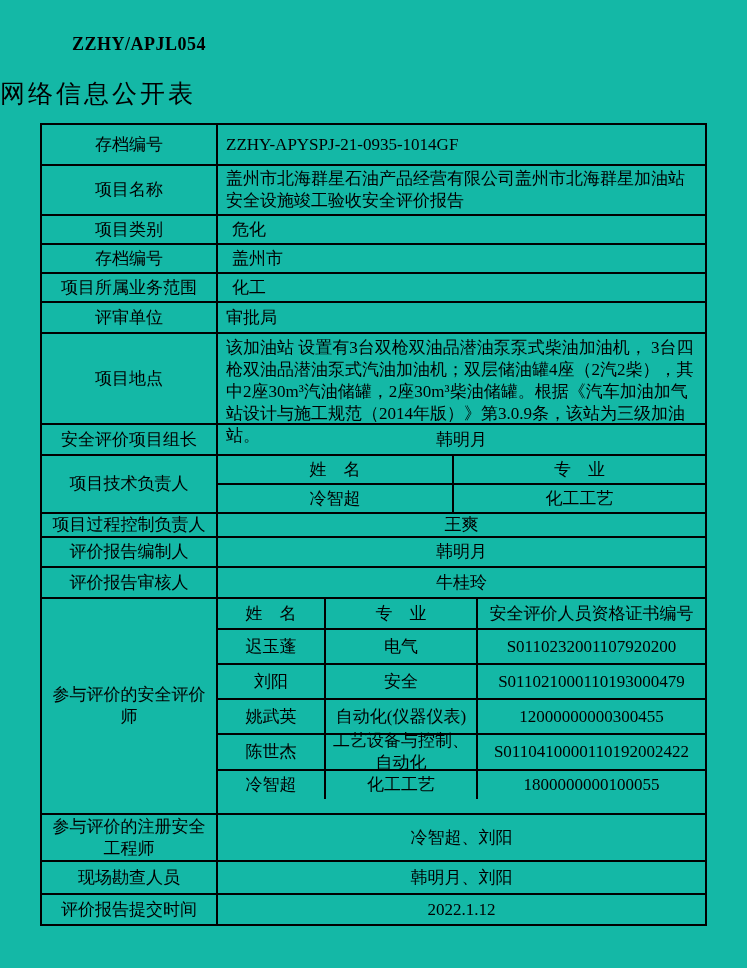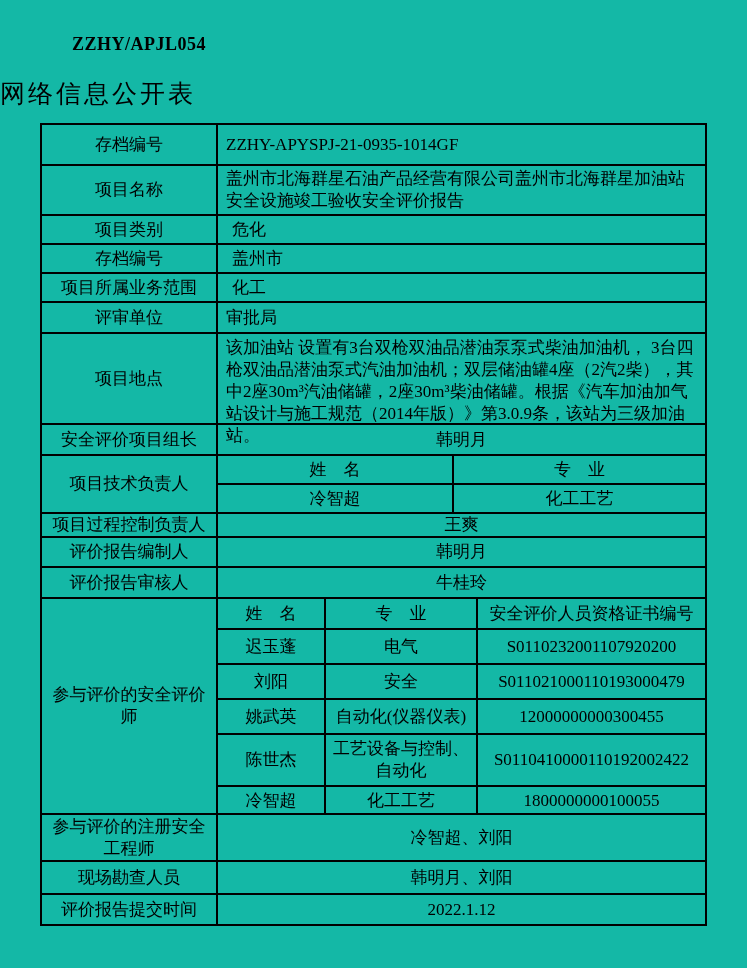--- a/index.html
+++ b/index.html
@@ -176,21 +176,21 @@
         <div class="subrow" style="height:35px">
           <div class="subcell ev-name">刘阳</div>
           <div class="subcell ev-major">安全</div>
           <div class="subcell">S011021000110193000479</div>
         </div>
         <div class="subrow" style="height:35px">
           <div class="subcell ev-name">姚武英</div>
           <div class="subcell ev-major">自动化(仪器仪表)</div>
           <div class="subcell">12000000000300455</div>
         </div>
-        <div class="subrow" style="height:52px">
+        <div class="subrow" style="height:36px">
           <div class="subcell ev-name">陈世杰</div>
           <div class="subcell ev-major">工艺设备与控制、自动化</div>
           <div class="subcell">S0110410000110192002422</div>
         </div>
         <div class="subrow" style="height:28px">
           <div class="subcell ev-name">冷智超</div>
           <div class="subcell ev-major">化工工艺</div>
           <div class="subcell">1800000000100055</div>
         </div>
       </div>

